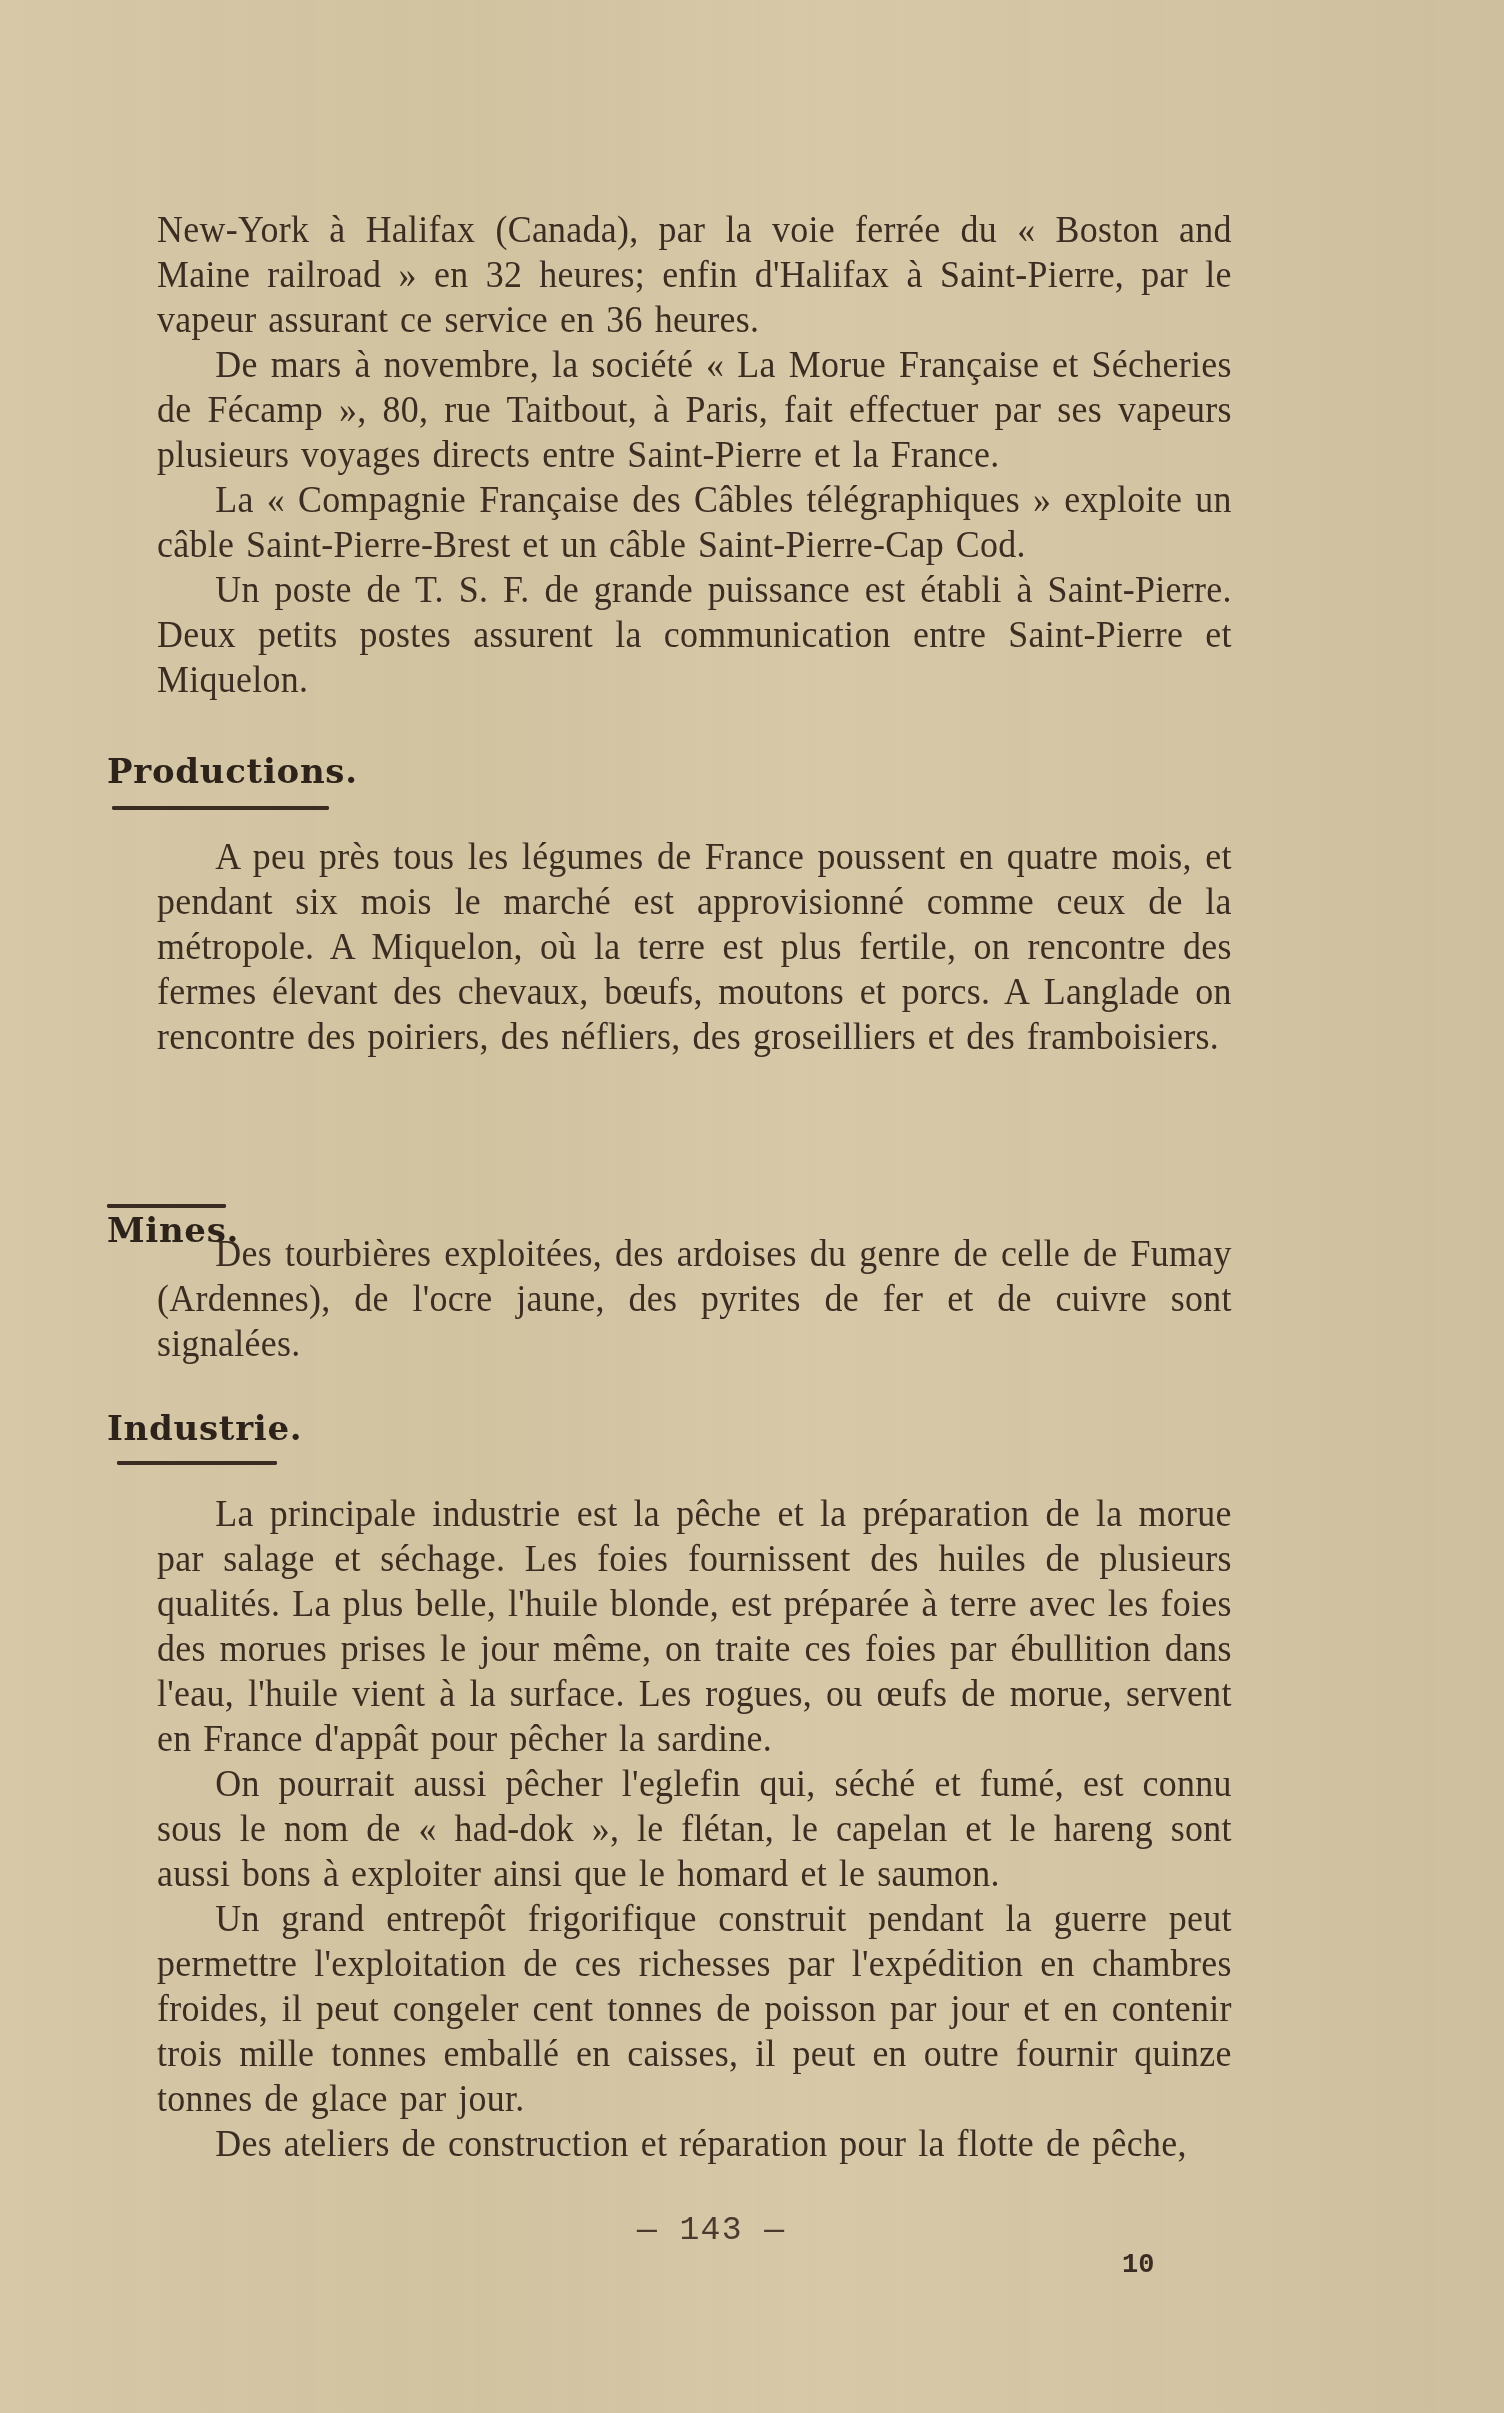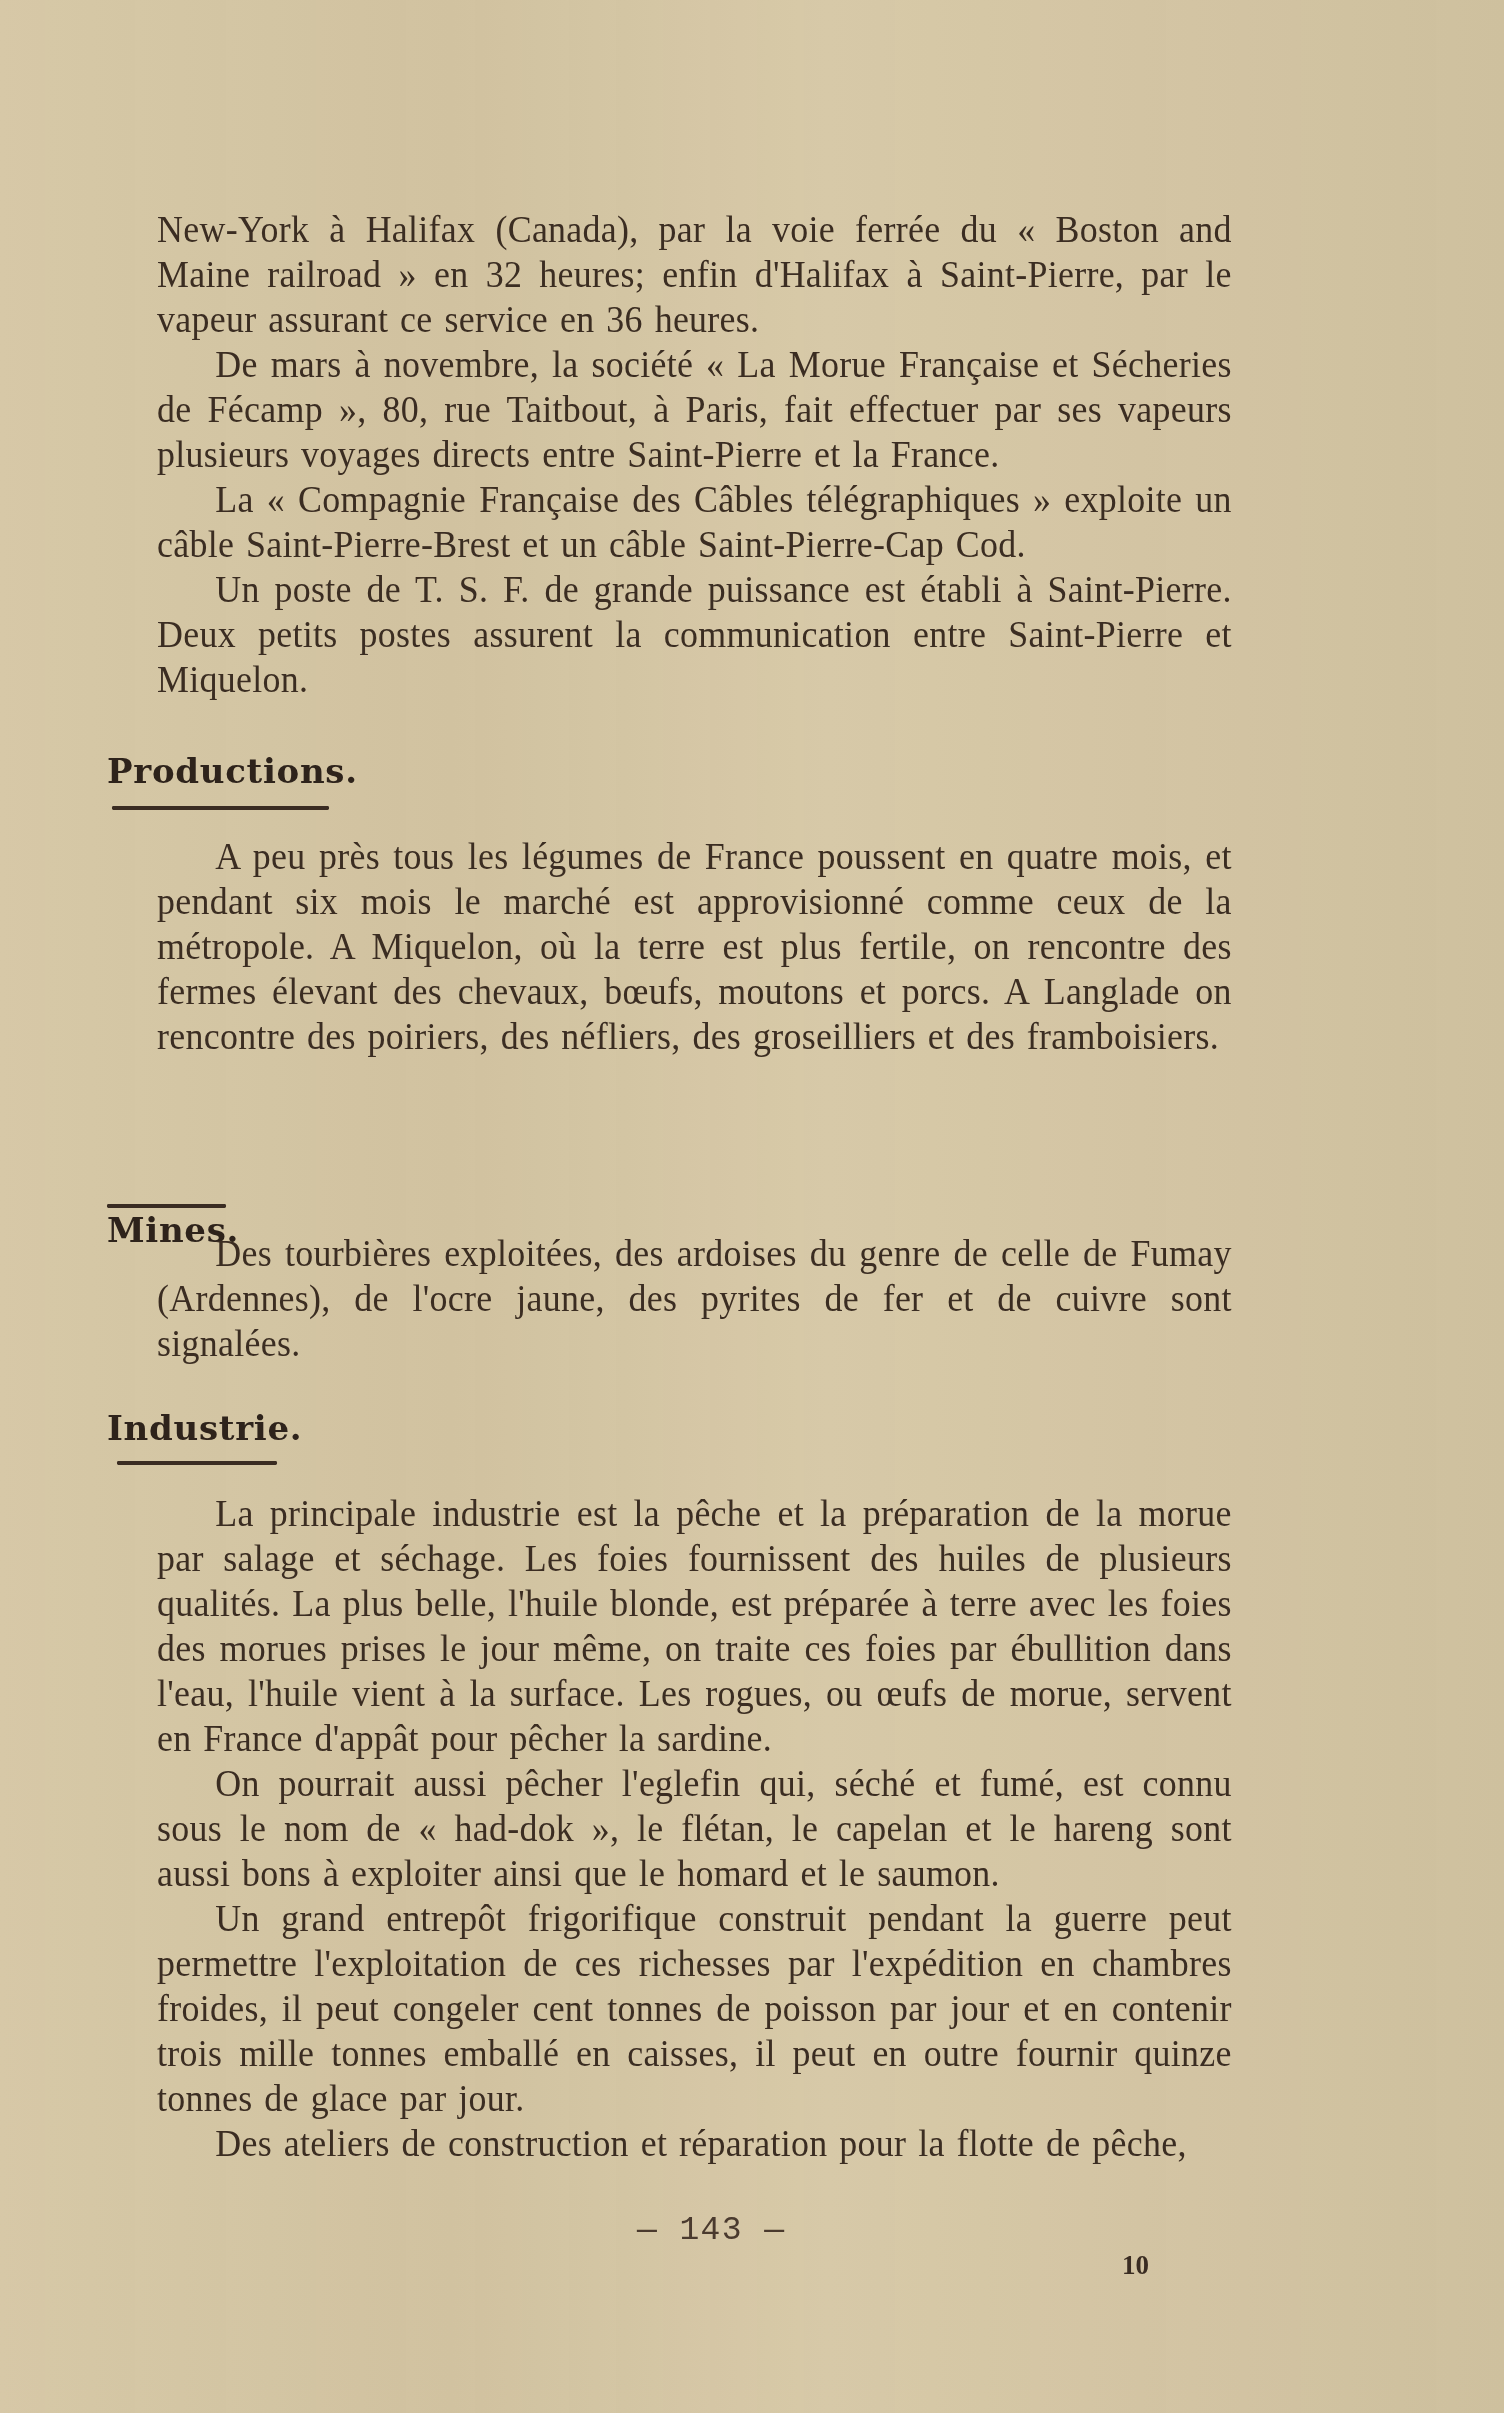--- a/index.html
+++ b/index.html
@@ -66,21 +66,21 @@
     font-family: Liberation Mono, monospace;
     color: #4a3a2e;
     letter-spacing: 1.4px;
   }
   .sig-mark {
     position: absolute;
     left: 1122px;
     top: 2250px;
     font-size: 27px;
     font-weight: bold;
-    font-family: Liberation Serif, serif;
+    font-family: Liberation Mono, monospace;
     color: #3a2c22;
   }
 </style>
 </head>
 <body>
 
 <div class="page">
 
   <div class="body-text" style="top: 207px;">
     <p class="cont">New-York à Halifax (Canada), par la voie ferrée du « Boston and Maine railroad » en 32 heures; enfin d'Halifax à Saint-Pierre, par le vapeur assurant ce service en 36 heures.</p>

